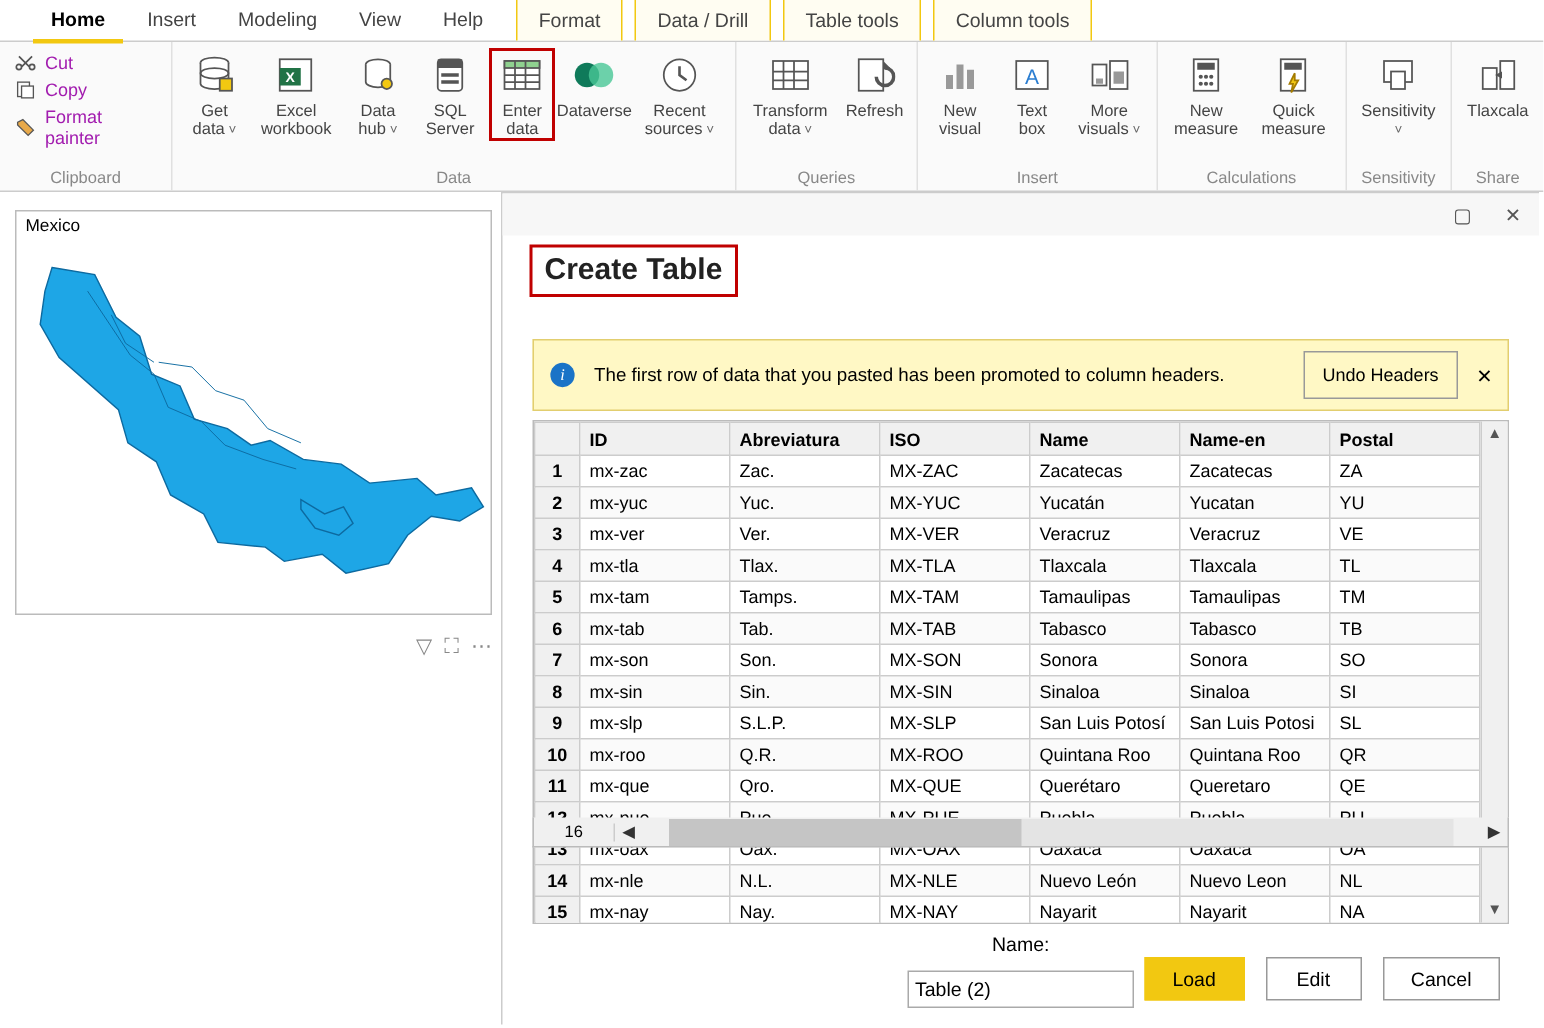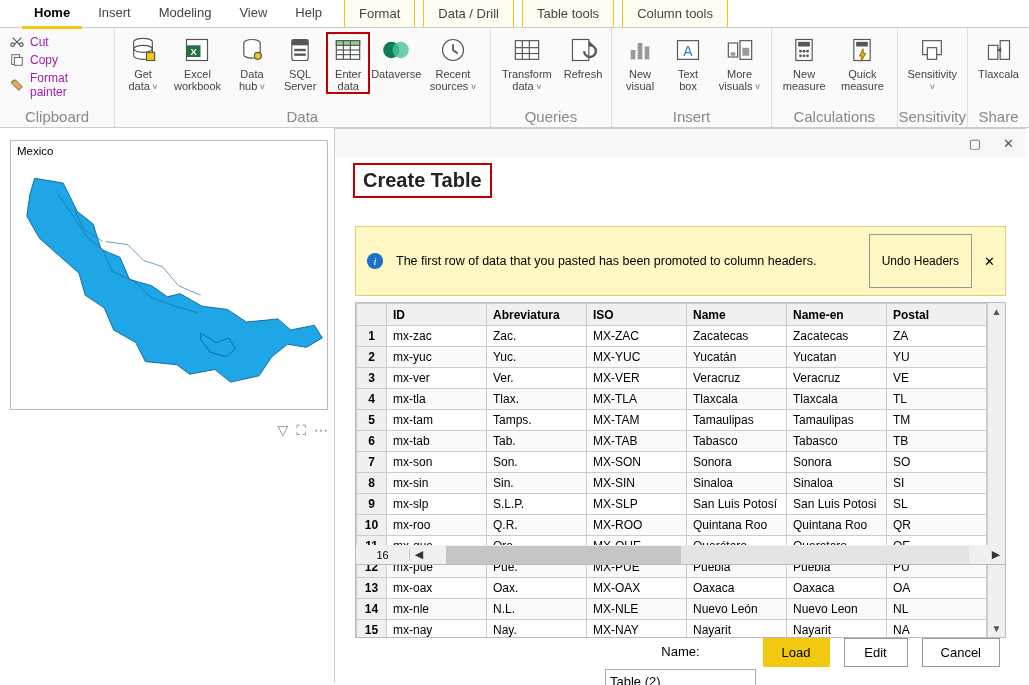--- a/index.html
+++ b/index.html
@@ -45,21 +45,21 @@
     
     .ribbon {
       display:flex;
       background:#fafafa;
       border-bottom:1px solid #ccc;
       height:100px;
     }
     .group { border-right:1px solid #e0e0e0; padding:4px 6px 2px; position:relative; }
     .group-title{
       position:absolute; bottom:0; left:0; right:0;
-      text-align:center; font-size:15px; color:#888;
+      text-align:center; font-size:11px; color:#888;
       padding:2px 0;
     }
     .group-body{ display:flex; align-items:flex-start; height:80px; gap:4px; }
     .big-btn{
       display:flex; flex-direction:column; align-items:center; justify-content:flex-start;
       padding:4px 4px 0; min-width:44px; max-width:70px;
       font-size:11px; line-height:12px; text-align:center; color:#444; cursor:pointer;
     }
     .big-btn svg{ margin-bottom:4px;}
     .big-btn .arrow{ font-size:9px; color:#666; vertical-align:middle;}
@@ -97,21 +97,21 @@
       border:2px solid #c00000; display:inline-block;
     }
 
     .info-bar{
       margin:0 20px 6px; padding:7px 10px;
       background:#fff8c5; border:1px solid #e2ce6f;
       display:flex; align-items:center; gap:12px; font-size:12.5px;
     }
     .info-bar .msg{ flex:1; }
     .info-bar .undo{
-      border:1px solid #999; padding:19px 12px; background:#fff8c5;
+      border:1px solid #999; padding:8px 12px; background:#fff8c5;
       font-size:12px; cursor:pointer;
     }
     .info-bar .close{ font-size:13px; cursor:pointer;}
 
     .grid-wrap{ margin:0 20px; border:1px solid #bbb; height:336px; position:relative; display:flex;}
     .grid{ flex:1; overflow:hidden;}
     table{ border-collapse:collapse; width:100%; table-layout:fixed;}
     th,td{ border:1px solid #ccc; padding:3px 6px; font-size:12px; white-space:nowrap; overflow:hidden;}
     thead th{ background:#f0f0f0; font-weight:600; text-align:left; height:22px;}
     thead th.rowhead{ background:#f0f0f0; width:30px;}

